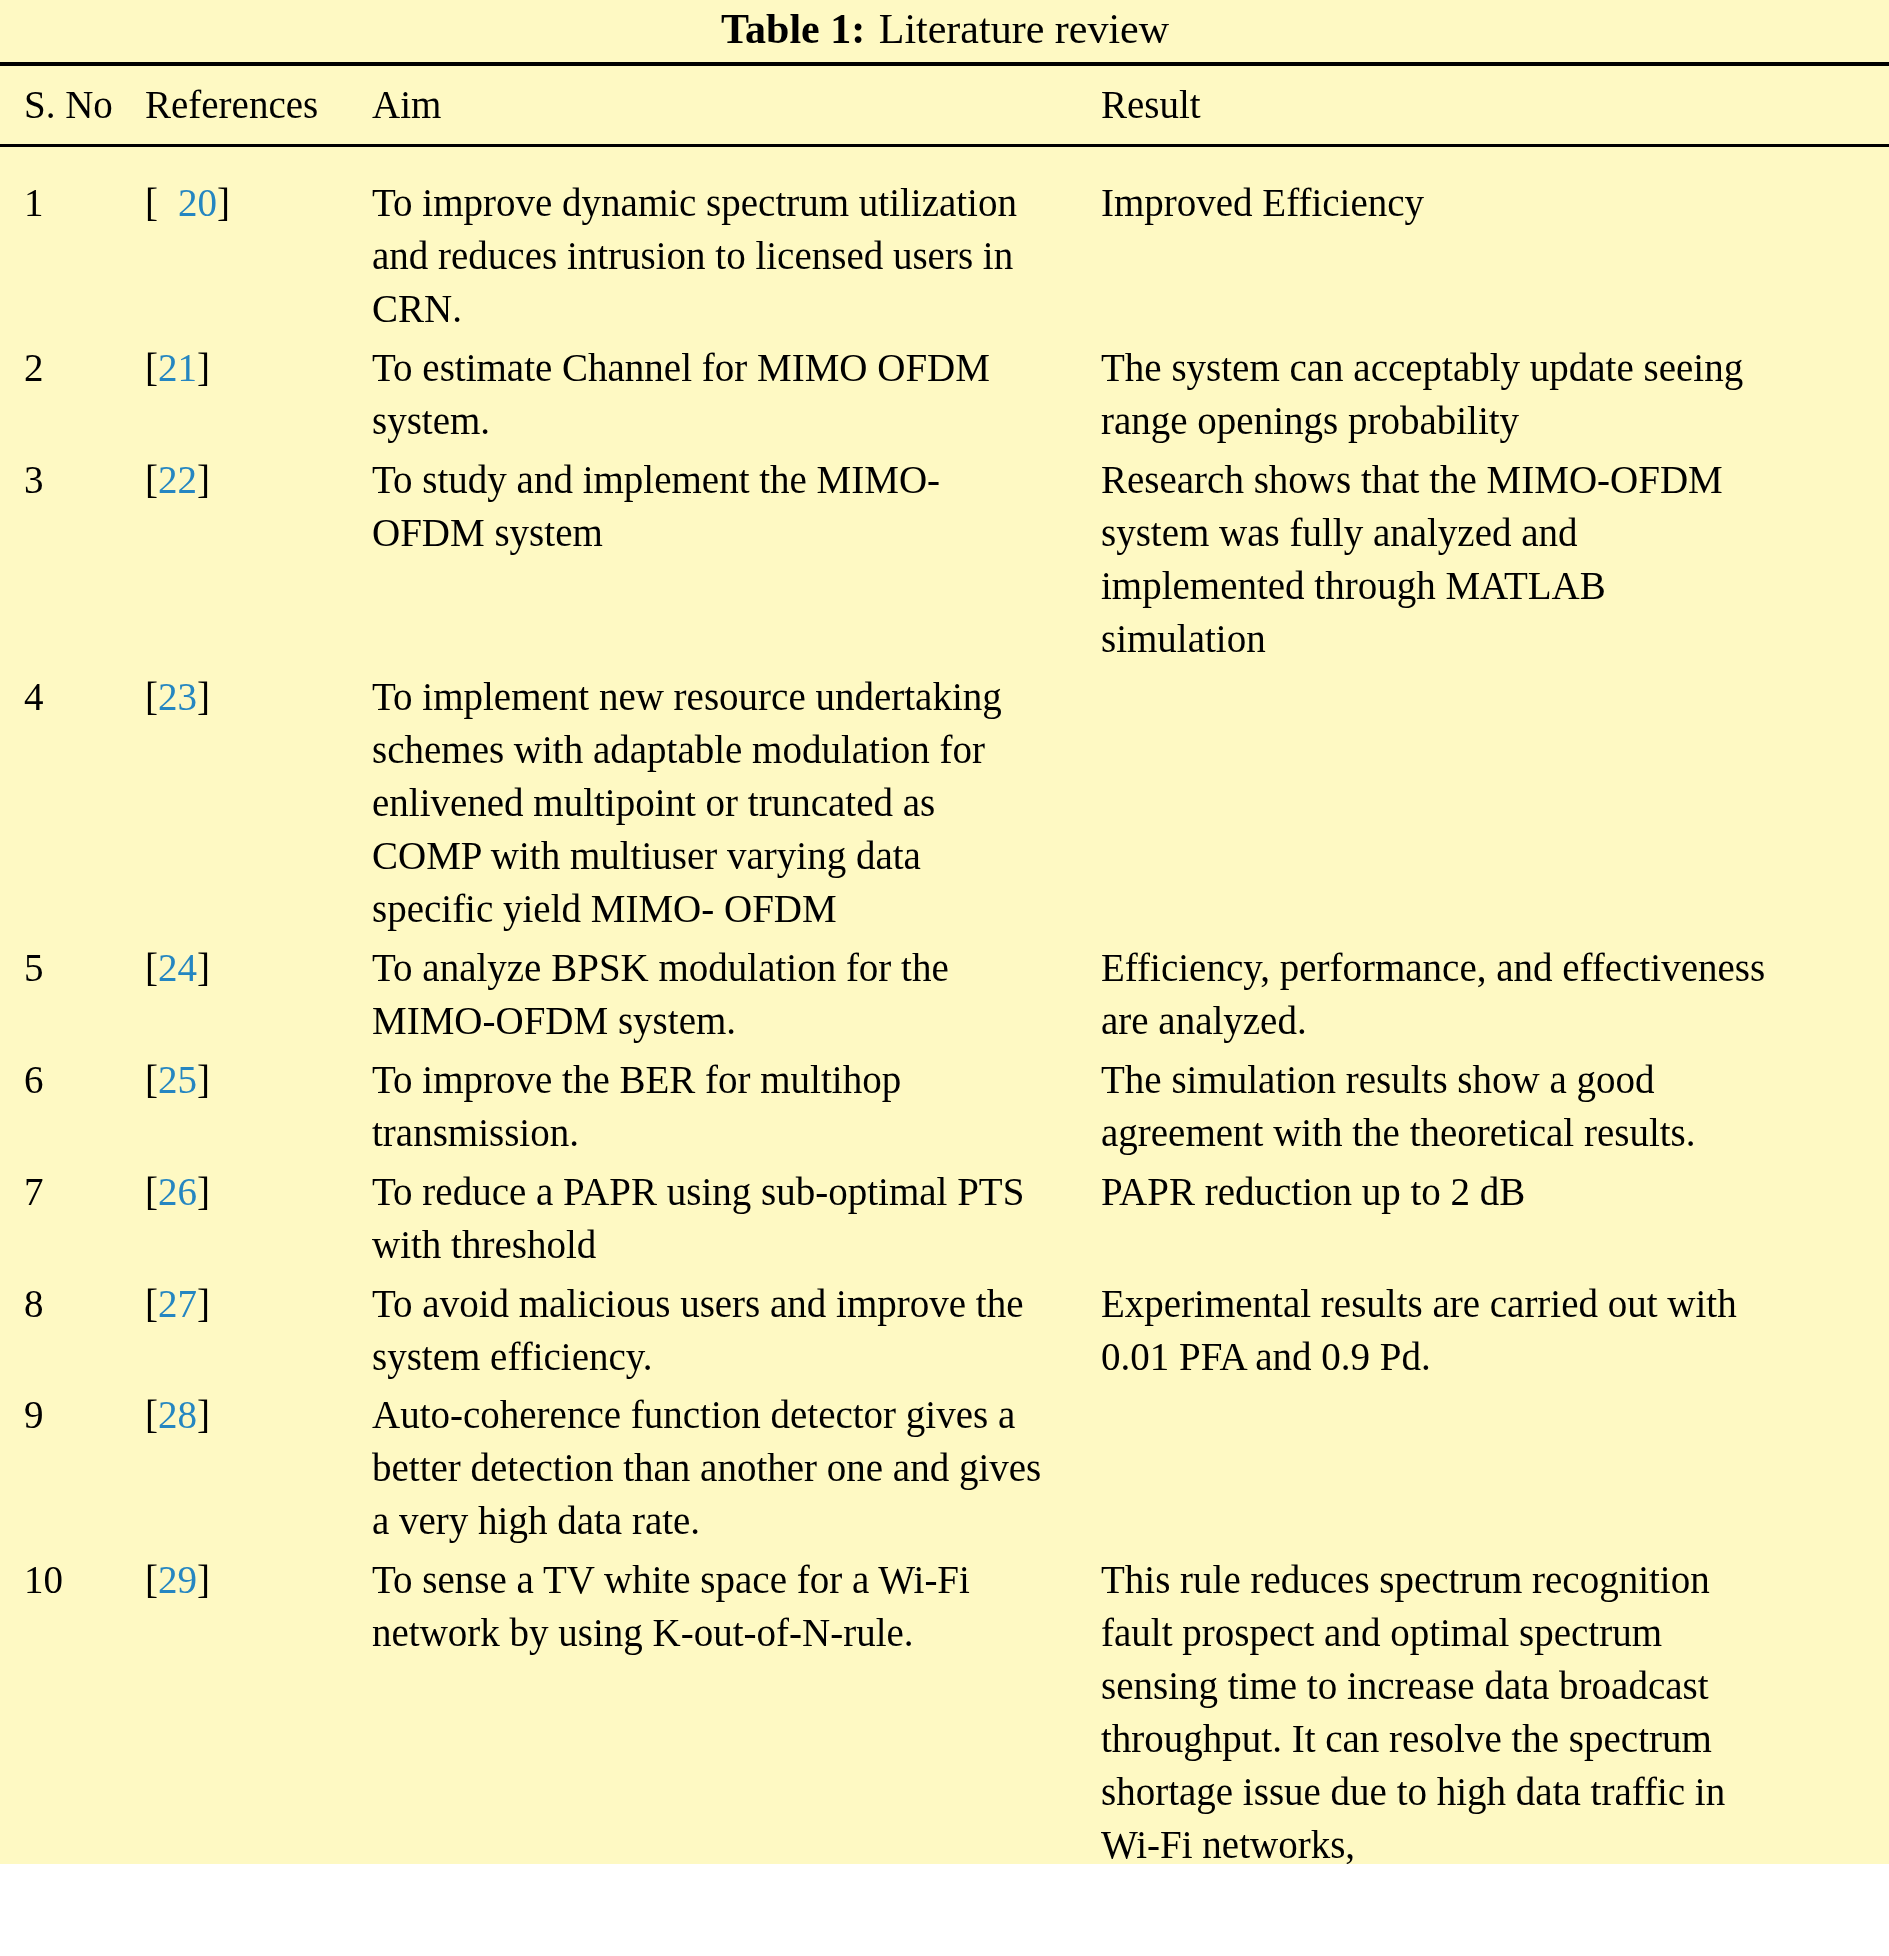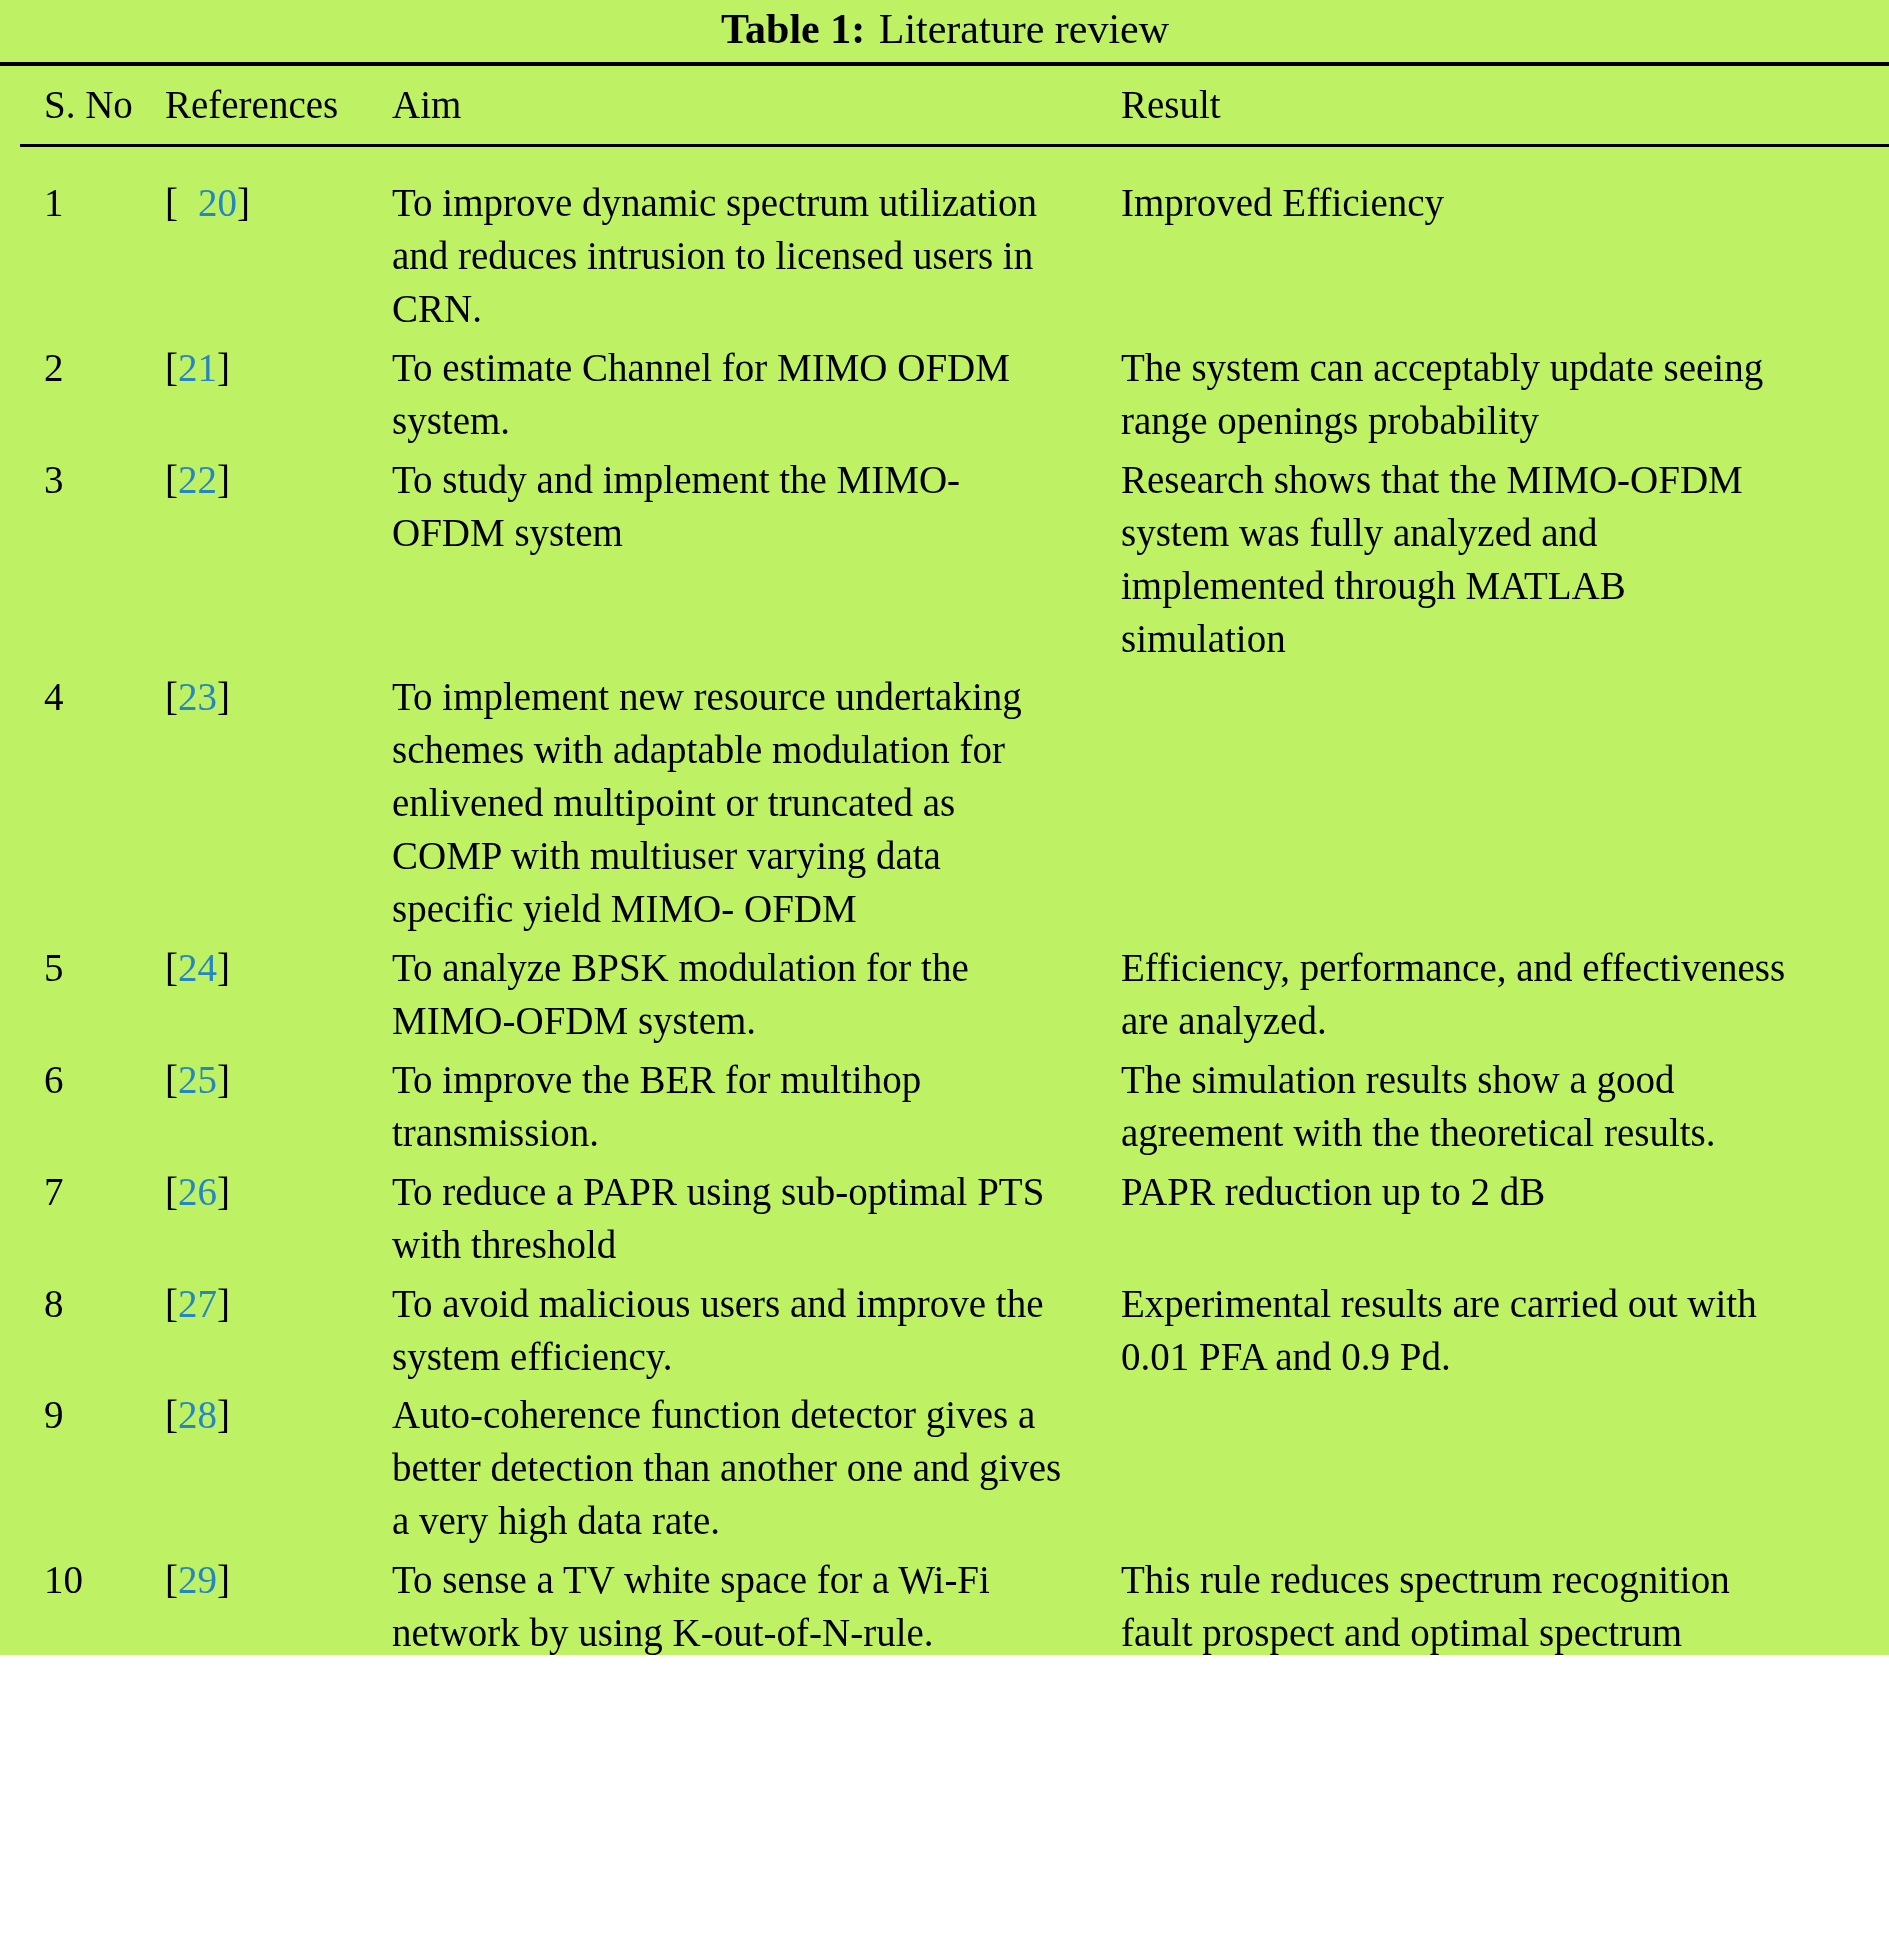--- a/index.html
+++ b/index.html
@@ -1,20 +1,20 @@
 <!DOCTYPE html>
 <html><head>
 <meta charset="utf-8">
 <style>
   html,body{margin:0;padding:0;background:#ffffff;}
   .page{
     position:relative;
     width:1890px;
-    height:1655px;
-    background:#bef264;
+    height:1864px;
+    background:#fef9c3;
     font-family:"Liberation Serif", serif;
     color:#000000;
     font-size:39px;
     line-height:53px;
     overflow:hidden;
   }
   .caption{
     position:absolute;
     top:0; left:0;
     width:100%;
@@ -25,21 +25,20 @@
   }
   .cap-label{font-weight:bold;}
   .cap-title{margin-left:13.5px;}
   .lit-table{
     position:absolute;
     top:62px; left:0;
     width:1890px;
     border-top:4.8px solid #000;
     border-bottom:4.8px solid #000;
     box-sizing:border-box;
-    padding-left:20px;
   }
   .thead{
     display:flex;
     padding:11.6px 0 13.5px 0;
     border-bottom:3.9px solid #000;
   }
   .tbody{
     padding:29px 0 7.7px 0;
   }
   .row{display:flex;margin-bottom:5.8px;}

